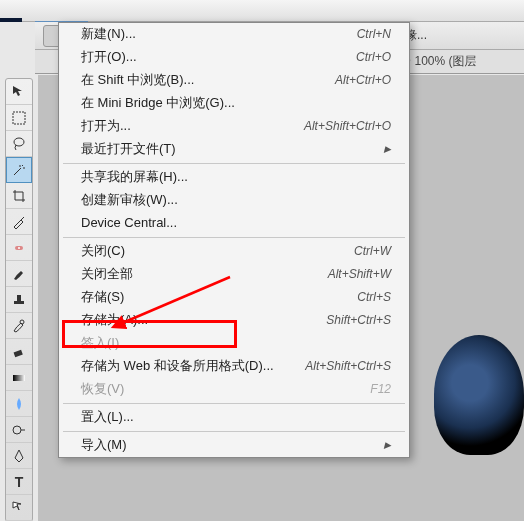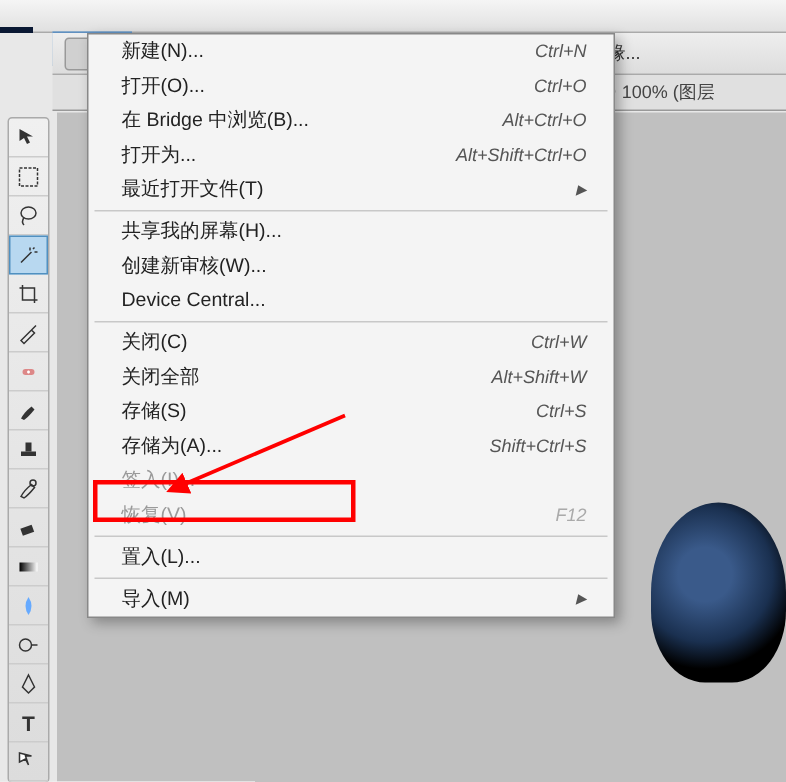--- a/index.html
+++ b/index.html
@@ -170,22 +170,26 @@
 <div class="dropdown" id="dropdown">
     <div class="dd-item">
       <span>新建(N)...</span>
       <span class="dd-shortcut">Ctrl+N</span>
     </div>
     <div class="dd-item">
       <span>打开(O)...</span>
       <span class="dd-shortcut">Ctrl+O</span>
     </div>
     <div class="dd-item">
-      <span>在 Bridge 中浏览(B)...</span>
+      <span>在 Shift 中浏览(B)...</span>
       <span class="dd-shortcut">Alt+Ctrl+O</span>
+    </div>
+    <div class="dd-item">
+      <span>在 Mini Bridge 中浏览(G)...</span>
+      <span class="dd-shortcut"></span>
     </div>
     <div class="dd-item">
       <span>打开为...</span>
       <span class="dd-shortcut">Alt+Shift+Ctrl+O</span>
     </div>
     <div class="dd-item">
       <span>最近打开文件(T)</span>
       <span class="dd-shortcut" style="font-size: 9px;">▶</span>
     </div>
     <div class="dd-sep"></div>
@@ -214,20 +218,24 @@
       <span>存储(S)</span>
       <span class="dd-shortcut">Ctrl+S</span>
     </div>
     <div class="dd-item">
       <span>存储为(A)...</span>
       <span class="dd-shortcut">Shift+Ctrl+S</span>
     </div>
     <div class="dd-item disabled">
       <span>签入(I)...</span>
       <span class="dd-shortcut"></span>
+    </div>
+    <div class="dd-item">
+      <span>存储为 Web 和设备所用格式(D)...</span>
+      <span class="dd-shortcut">Alt+Shift+Ctrl+S</span>
     </div>
     <div class="dd-item disabled">
       <span>恢复(V)</span>
       <span class="dd-shortcut">F12</span>
     </div>
     <div class="dd-sep"></div>
     <div class="dd-item">
       <span>置入(L)...</span>
       <span class="dd-shortcut"></span>
     </div>

